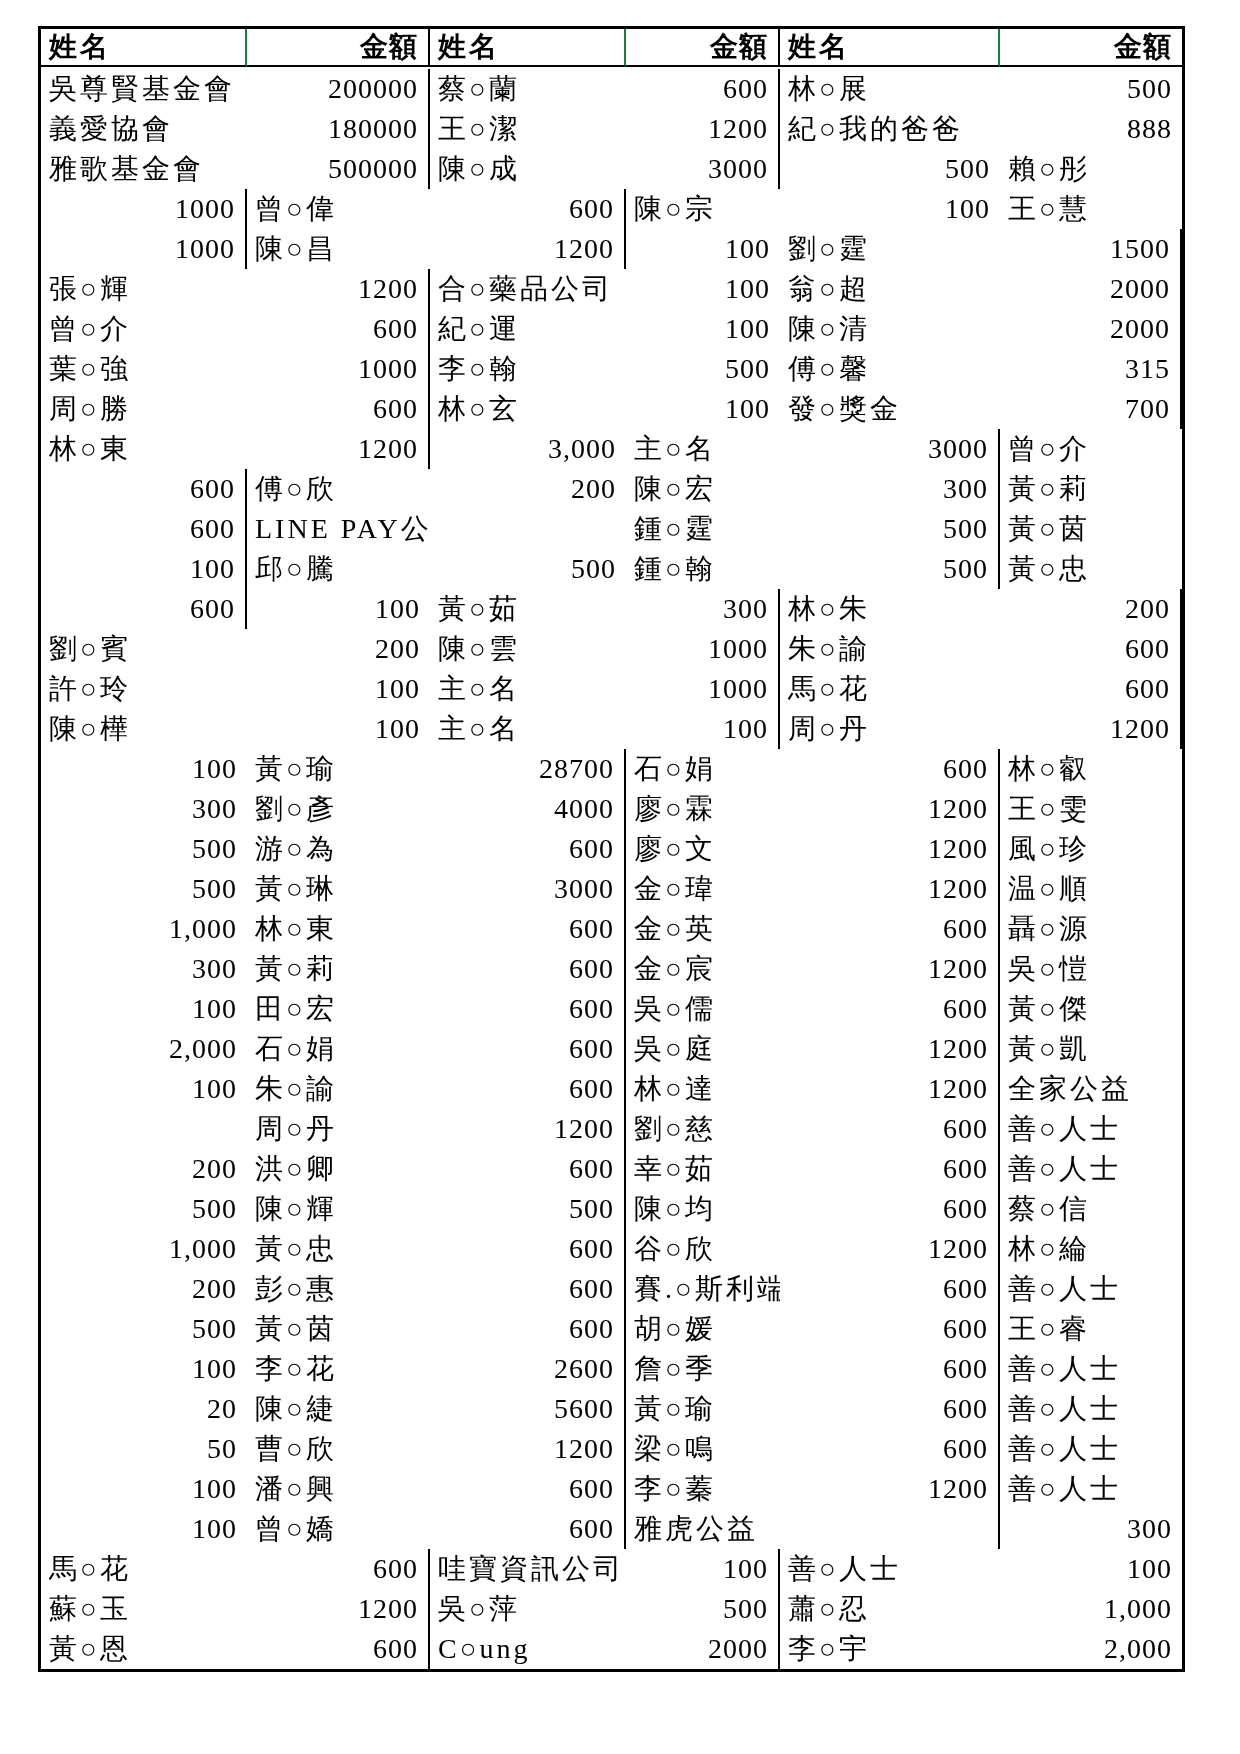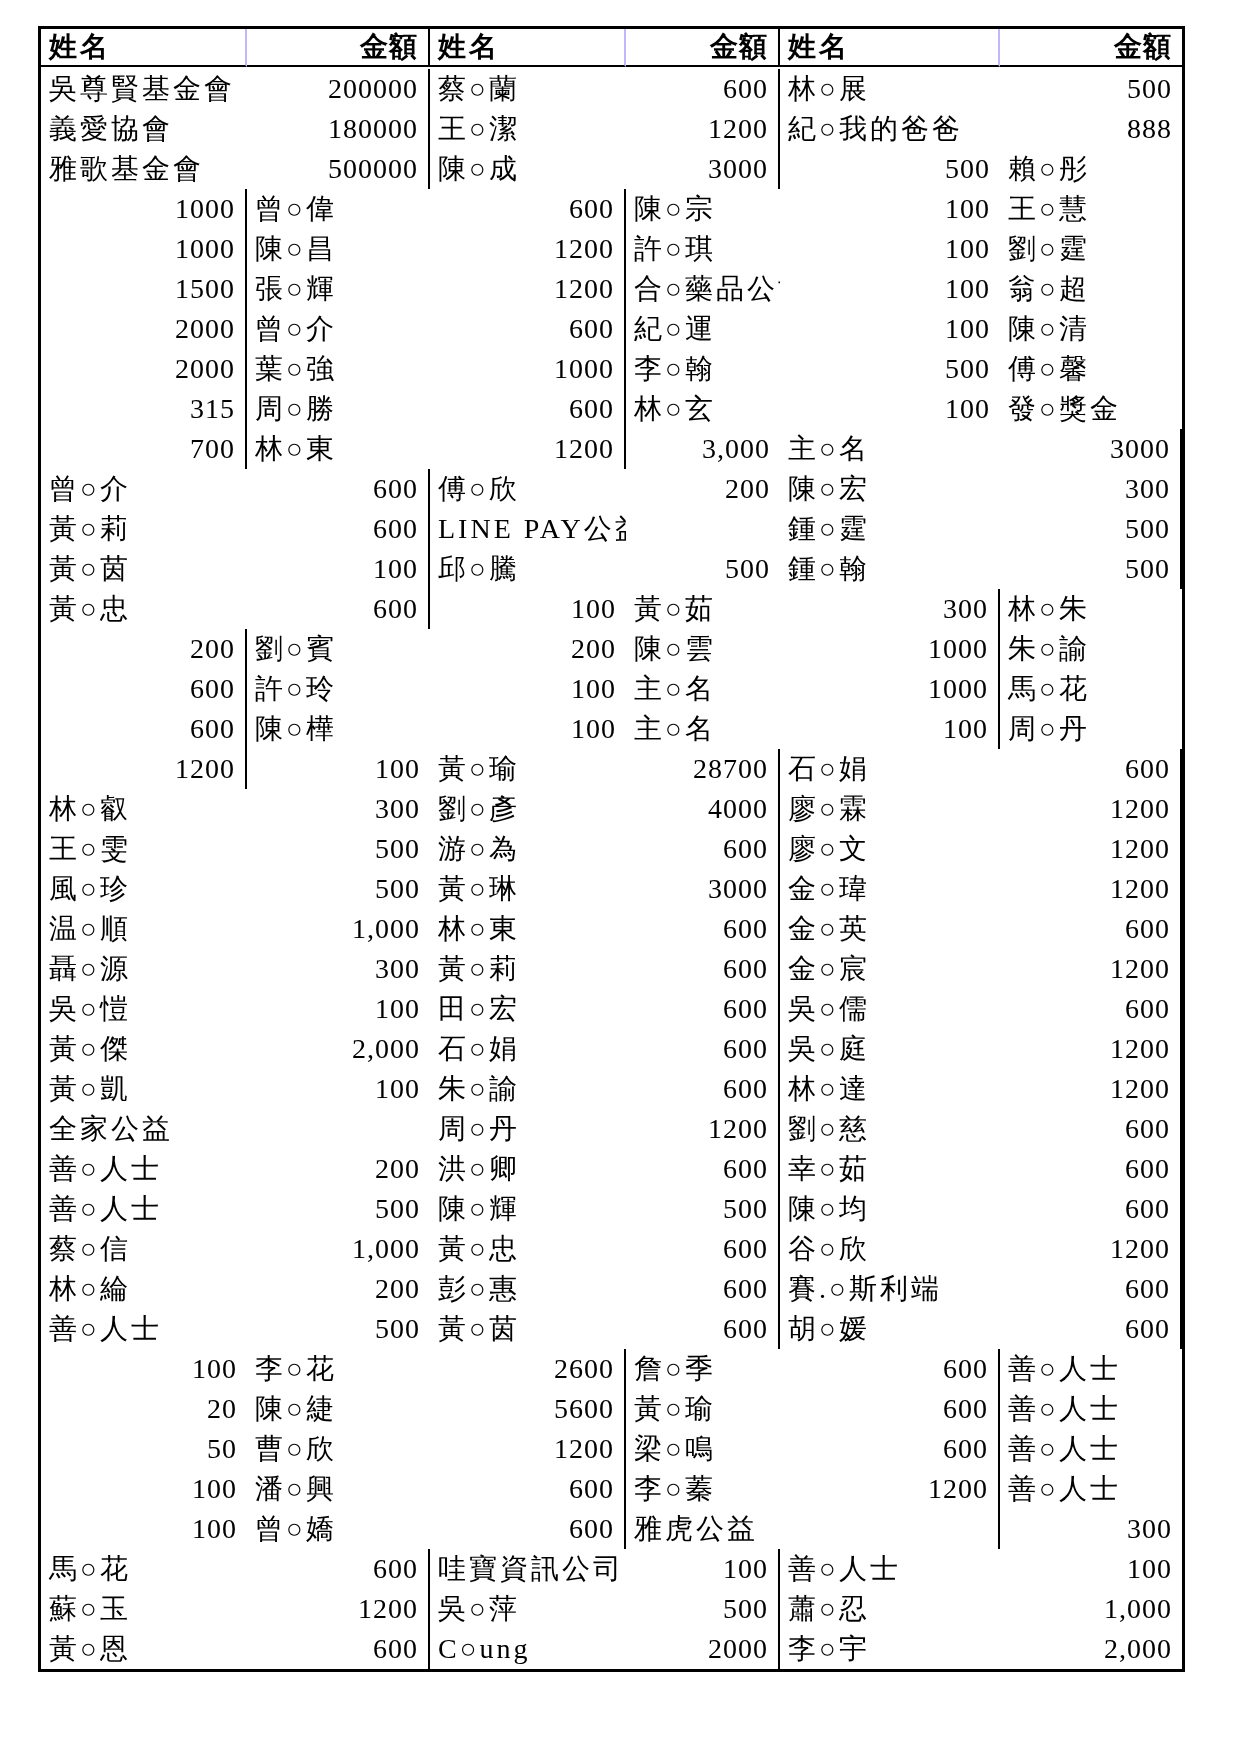--- a/index.html
+++ b/index.html
@@ -25,21 +25,21 @@
     display:flex; align-items:center;
     overflow:hidden; white-space:nowrap;
     font-size:28px; line-height:1;
   }
   .cell.name   { justify-content:flex-start; padding-left:8px;  letter-spacing:3px; }
   .cell.amount { justify-content:flex-end;   padding-right:10px; letter-spacing:1px; }
   
   .cell.pairend { border-right:2px solid #000000; }
   
   .cell.head { height:38px; font-weight:bold; border-bottom:2px solid #000000; }
-  .cell.head.name { border-right:2px solid #c4b5fd; }  
+  .cell.head.name { border-right:2px solid #15803d; }  
 </style>
 </head>
 <body>
 
 <div class="page">
   <div class="tbl">
 
     <div class="cell name head">姓名</div>
     <div class="cell amount head pairend">金額</div>
     <div class="cell name head">姓名</div>
@@ -67,21 +67,20 @@
       <div class="cell name">賴○彤</div>
       <div class="cell amount pairend">1000</div>
       <div class="cell name">曾○偉</div>
       <div class="cell amount pairend">600</div>
       <div class="cell name">陳○宗</div>
       <div class="cell amount">100</div>
       <div class="cell name">王○慧</div>
       <div class="cell amount pairend">1000</div>
       <div class="cell name">陳○昌</div>
       <div class="cell amount pairend">1200</div>
-      <div class="cell name">許○琪</div>
       <div class="cell amount">100</div>
       <div class="cell name">劉○霆</div>
       <div class="cell amount pairend">1500</div>
       <div class="cell name">張○輝</div>
       <div class="cell amount pairend">1200</div>
       <div class="cell name">合○藥品公司</div>
       <div class="cell amount">100</div>
       <div class="cell name">翁○超</div>
       <div class="cell amount pairend">2000</div>
       <div class="cell name">曾○介</div>
@@ -232,20 +231,21 @@
       <div class="cell name">彭○惠</div>
       <div class="cell amount pairend">600</div>
       <div class="cell name">賽.○斯利端</div>
       <div class="cell amount pairend">600</div>
       <div class="cell name">善○人士</div>
       <div class="cell amount">500</div>
       <div class="cell name">黃○茵</div>
       <div class="cell amount pairend">600</div>
       <div class="cell name">胡○媛</div>
       <div class="cell amount pairend">600</div>
+      <div class="cell name">王○睿</div>
       <div class="cell amount">100</div>
       <div class="cell name">李○花</div>
       <div class="cell amount pairend">2600</div>
       <div class="cell name">詹○季</div>
       <div class="cell amount pairend">600</div>
       <div class="cell name">善○人士</div>
       <div class="cell amount">20</div>
       <div class="cell name">陳○緁</div>
       <div class="cell amount pairend">5600</div>
       <div class="cell name">黃○瑜</div>

